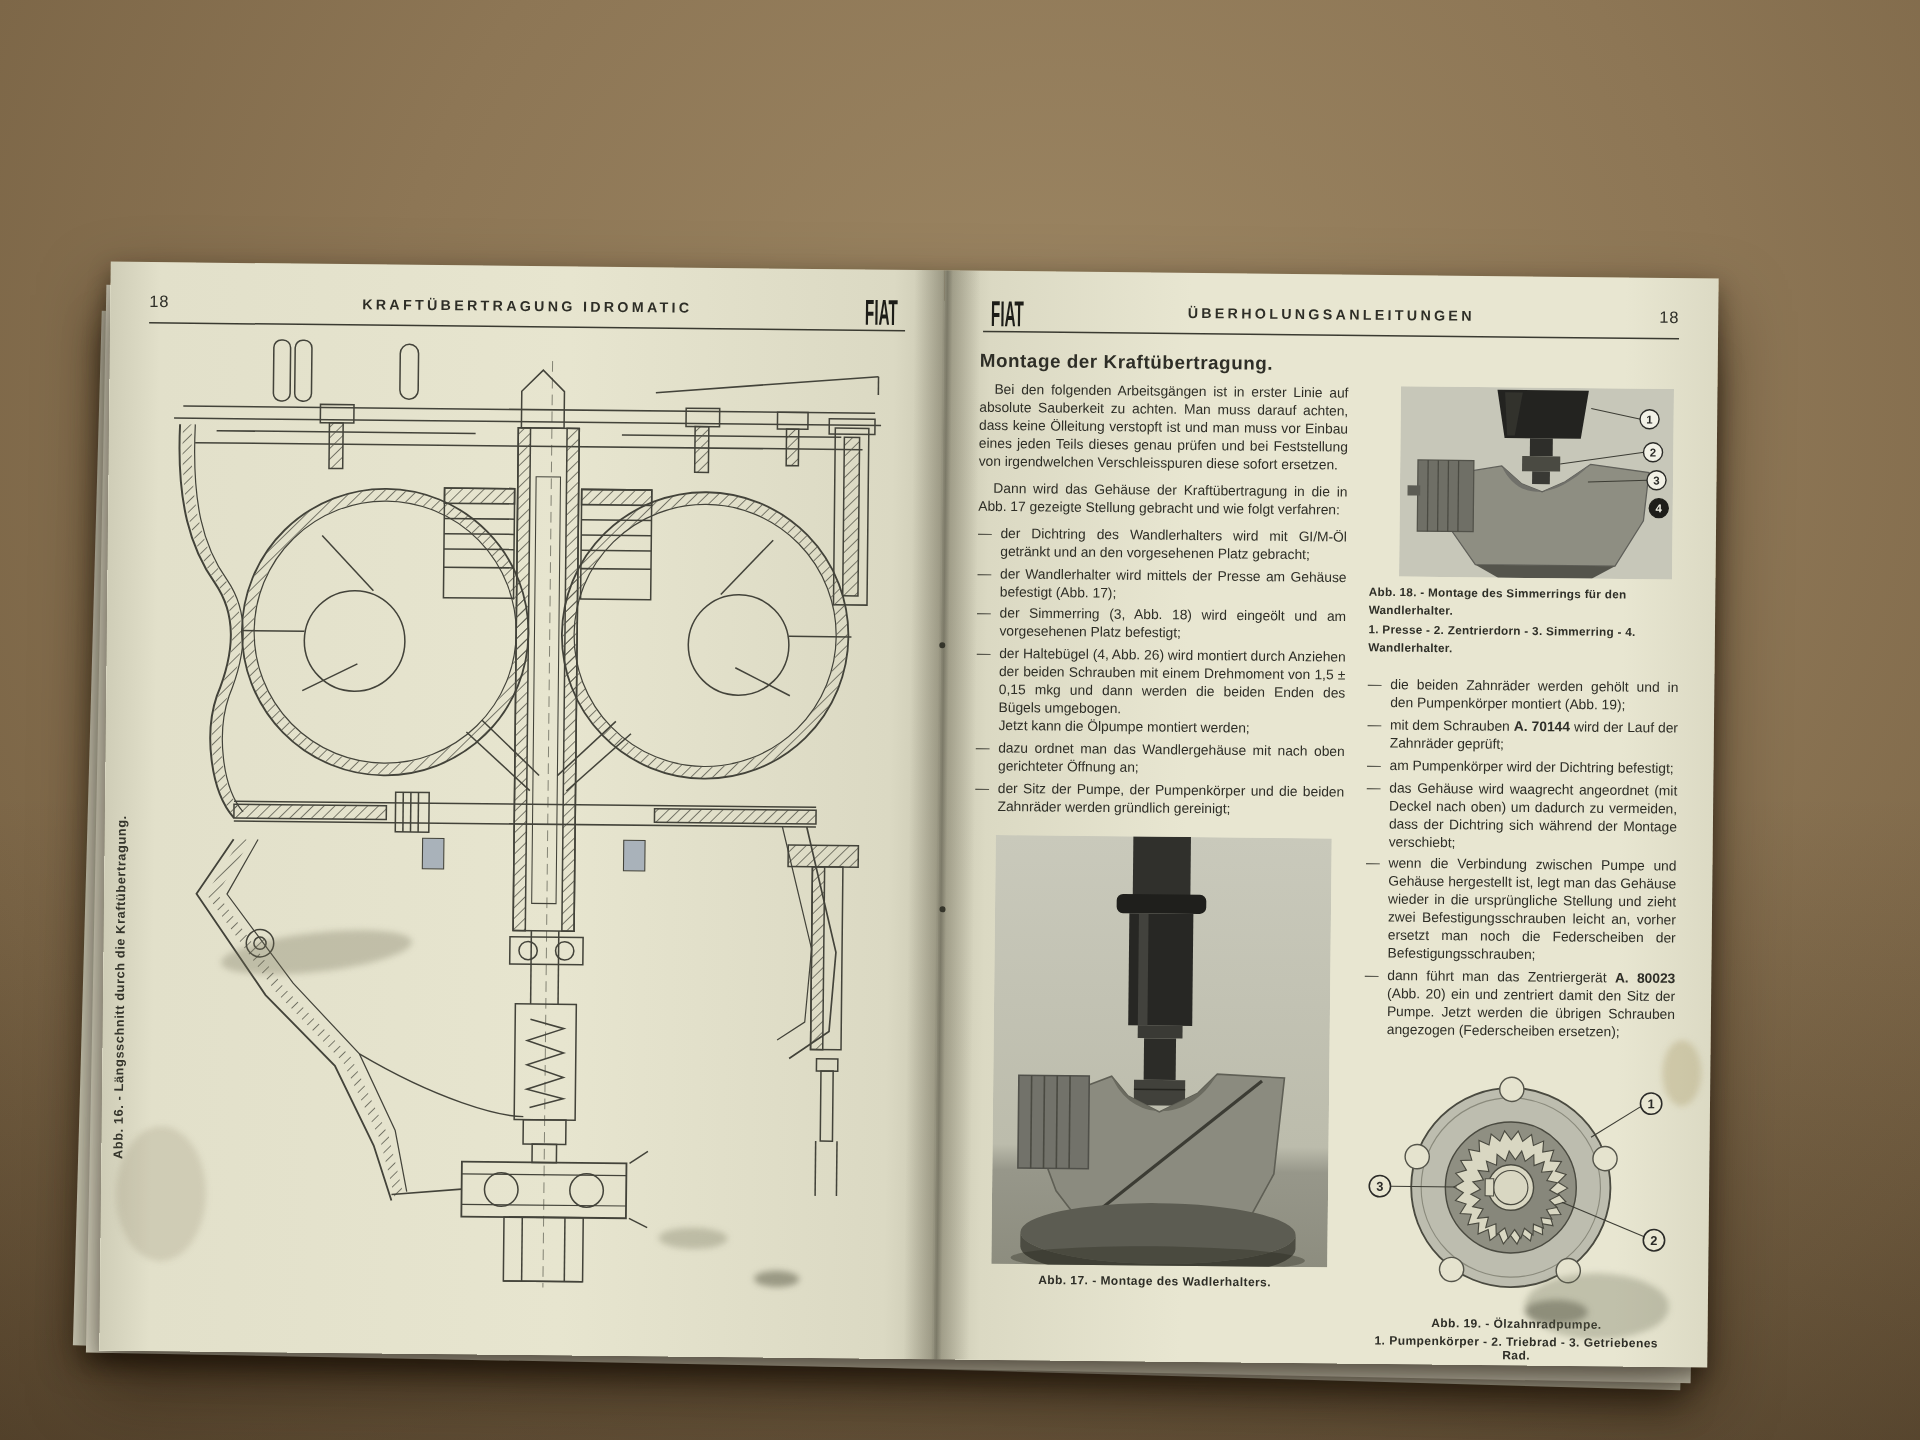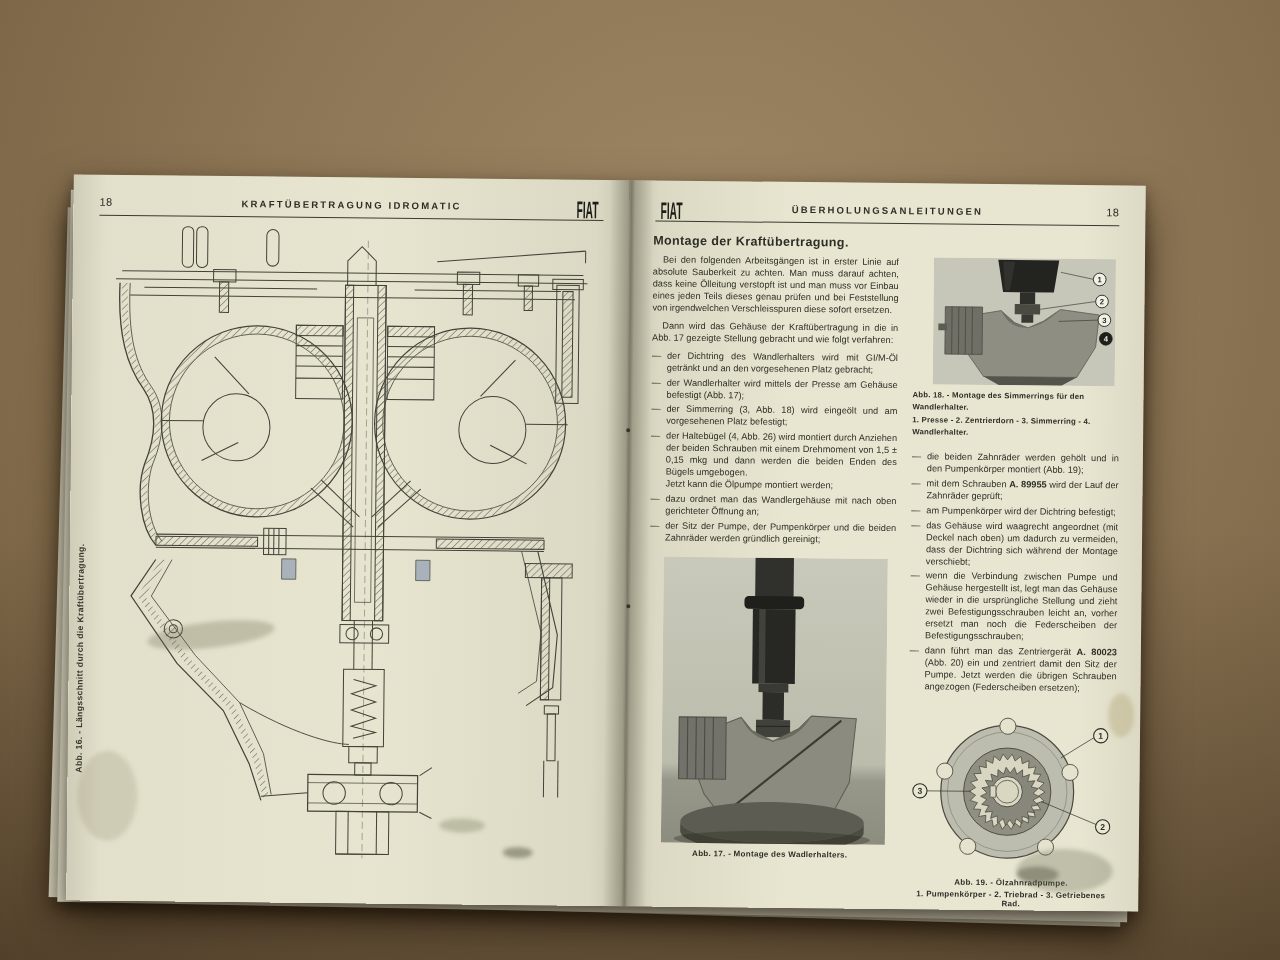--- a/index.html
+++ b/index.html
@@ -337,21 +337,21 @@
           </svg>
           <div class="caption-l">Abb. 18. - Montage des Simmerrings für den Wandlerhalter.</div>
           <div class="caption-l" style="margin-bottom:12px">1. Presse - 2. Zentrierdorn - 3. Simmerring - 4. Wandlerhalter.</div>
 
           <div class="bi">
             <span class="dash">—</span>
             <span class="bi-t">die beiden Zahnräder werden gehölt und in den Pumpenkörper montiert (Abb. 19);</span>
           </div>
           <div class="bi">
             <span class="dash">—</span>
-            <span class="bi-t"><span>mit dem Schrauben </span><b>A. 89955</b><span> wird der Lauf der Zahnräder geprüft;</span></span>
+            <span class="bi-t"><span>mit dem Schrauben </span><b>A. 70144</b><span> wird der Lauf der Zahnräder geprüft;</span></span>
           </div>
           <div class="bi">
             <span class="dash">—</span>
             <span class="bi-t">am Pumpenkörper wird der Dichtring befestigt;</span>
           </div>
           <div class="bi">
             <span class="dash">—</span>
             <span class="bi-t">das Gehäuse wird waagrecht angeordnet (mit Deckel nach oben) um dadurch zu vermeiden, dass der Dichtring sich während der Montage verschiebt;</span>
           </div>
           <div class="bi">

